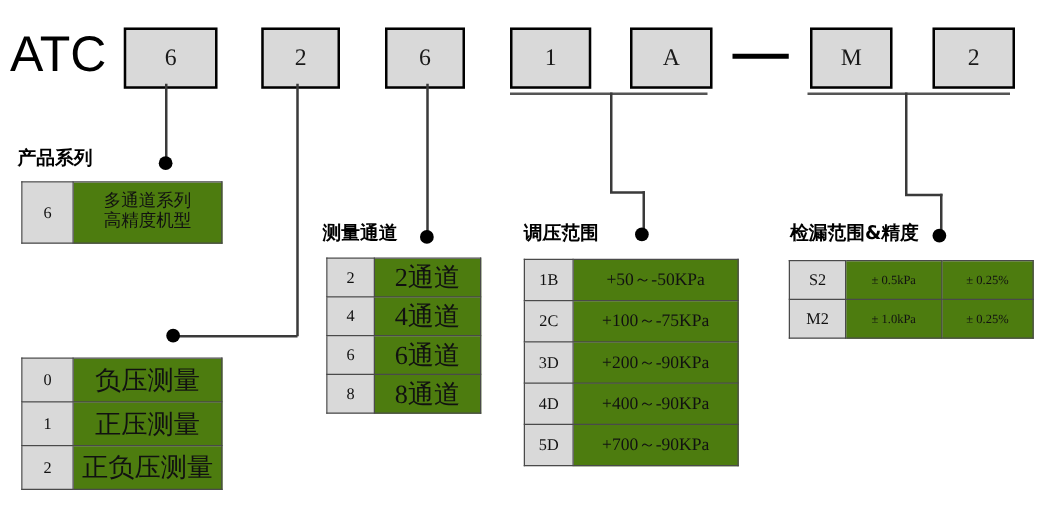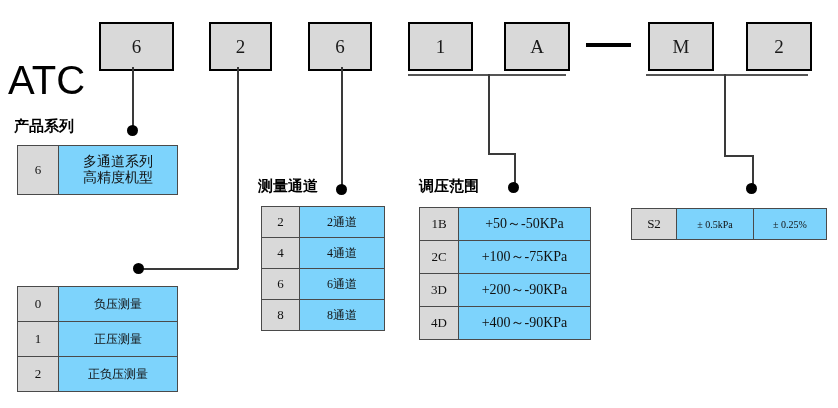--- a/index.html
+++ b/index.html
@@ -5,40 +5,40 @@
   html,body{margin:0;padding:0;background:#ffffff;}
   body{width:838px;height:408px;position:relative;overflow:hidden;
        font-family:"Liberation Serif","DejaVu Serif",serif;color:#000;}
   .stage{position:absolute;left:0;top:0;width:838px;height:408px;}
 
   
   .codebox{position:absolute;background:#d9d9d9;border:2px solid #000;
            display:flex;align-items:center;justify-content:center;
            font-size:19px;font-family:"Liberation Serif",serif;color:#1a1a1a;}
   .logo{position:absolute;font-family:"Liberation Sans","DejaVu Sans",sans-serif;
-        font-size:40px;letter-spacing:0px;color:#000;line-height:1;margin-top:36px;}
+        font-size:40px;letter-spacing:0px;color:#000;line-height:1;}
   .dash{position:absolute;height:4px;background:#000;}
 
   
   .vline{position:absolute;width:1.6px;background:#3a3a3a;}
   .hline{position:absolute;height:1.6px;background:#3a3a3a;}
   .bracket{position:absolute;height:2px;background:#555;}
   .dot{position:absolute;width:11px;height:11px;border-radius:50%;background:#000;}
 
   
   .heading{position:absolute;font-family:"DejaVu Sans","Liberation Sans",sans-serif;
            font-weight:bold;font-size:15px;white-space:nowrap;color:#000;}
 
   
   .tbl{position:absolute;border-collapse:collapse;}
   .tbl td{border:1px solid #4a4a4a;padding:0;text-align:center;
           font-family:"Liberation Serif","DejaVu Serif",serif;color:#111;}
   .tbl td.code{background:#d9d9d9;font-size:13px;}
-  .tbl td.desc{background:#7dd3fc;}
-  .cn{font-family:"DejaVu Sans","Liberation Sans",sans-serif;font-size:12px;}
+  .tbl td.desc{background:#4d7c0f;}
+  .cn{font-family:"DejaVu Sans","Liberation Sans",sans-serif;font-size:21px;}
   .cn2{font-family:"DejaVu Sans","Liberation Sans",sans-serif;font-size:14px;line-height:1.12;}
   .mono-val{font-size:14px;}
   .acc{font-size:10px;}
 </style>
 </head>
 <body>
 
 <div class="stage">
 
   <div class="logo" style="left:8px;top:24px;">ATC</div>
@@ -154,26 +154,36 @@
       <td class="desc mono-val">+100～-75KPa</td>
     </tr>
     <tr>
       <td class="code" style="height:32px;">3D</td>
       <td class="desc mono-val">+200～-90KPa</td>
     </tr>
     <tr>
       <td class="code" style="height:32px;">4D</td>
       <td class="desc mono-val">+400～-90KPa</td>
     </tr>
+    <tr>
+      <td class="code" style="height:32px;">5D</td>
+      <td class="desc mono-val">+700～-90KPa</td>
+    </tr>
   </tbody>
     </table>
 
+  <div class="heading" style="left:632px;top:177px;">检漏范围&amp;精度</div>
   <table class="tbl" style="left:631px;top:208px;">
     <tbody>
         <tr>
       <td class="code" style="width:44px;height:30px;">S2</td>
       <td class="desc acc" style="width:76px;">± 0.5kPa</td>
       <td class="desc acc" style="width:72px;">± 0.25%</td>
     </tr>
+    <tr>
+      <td class="code" style="height:30px;">M2</td>
+      <td class="desc acc">± 1.0kPa</td>
+      <td class="desc acc">± 0.25%</td>
+    </tr>
   </tbody>
     </table>
 
 </div>
 
 </body></html>

